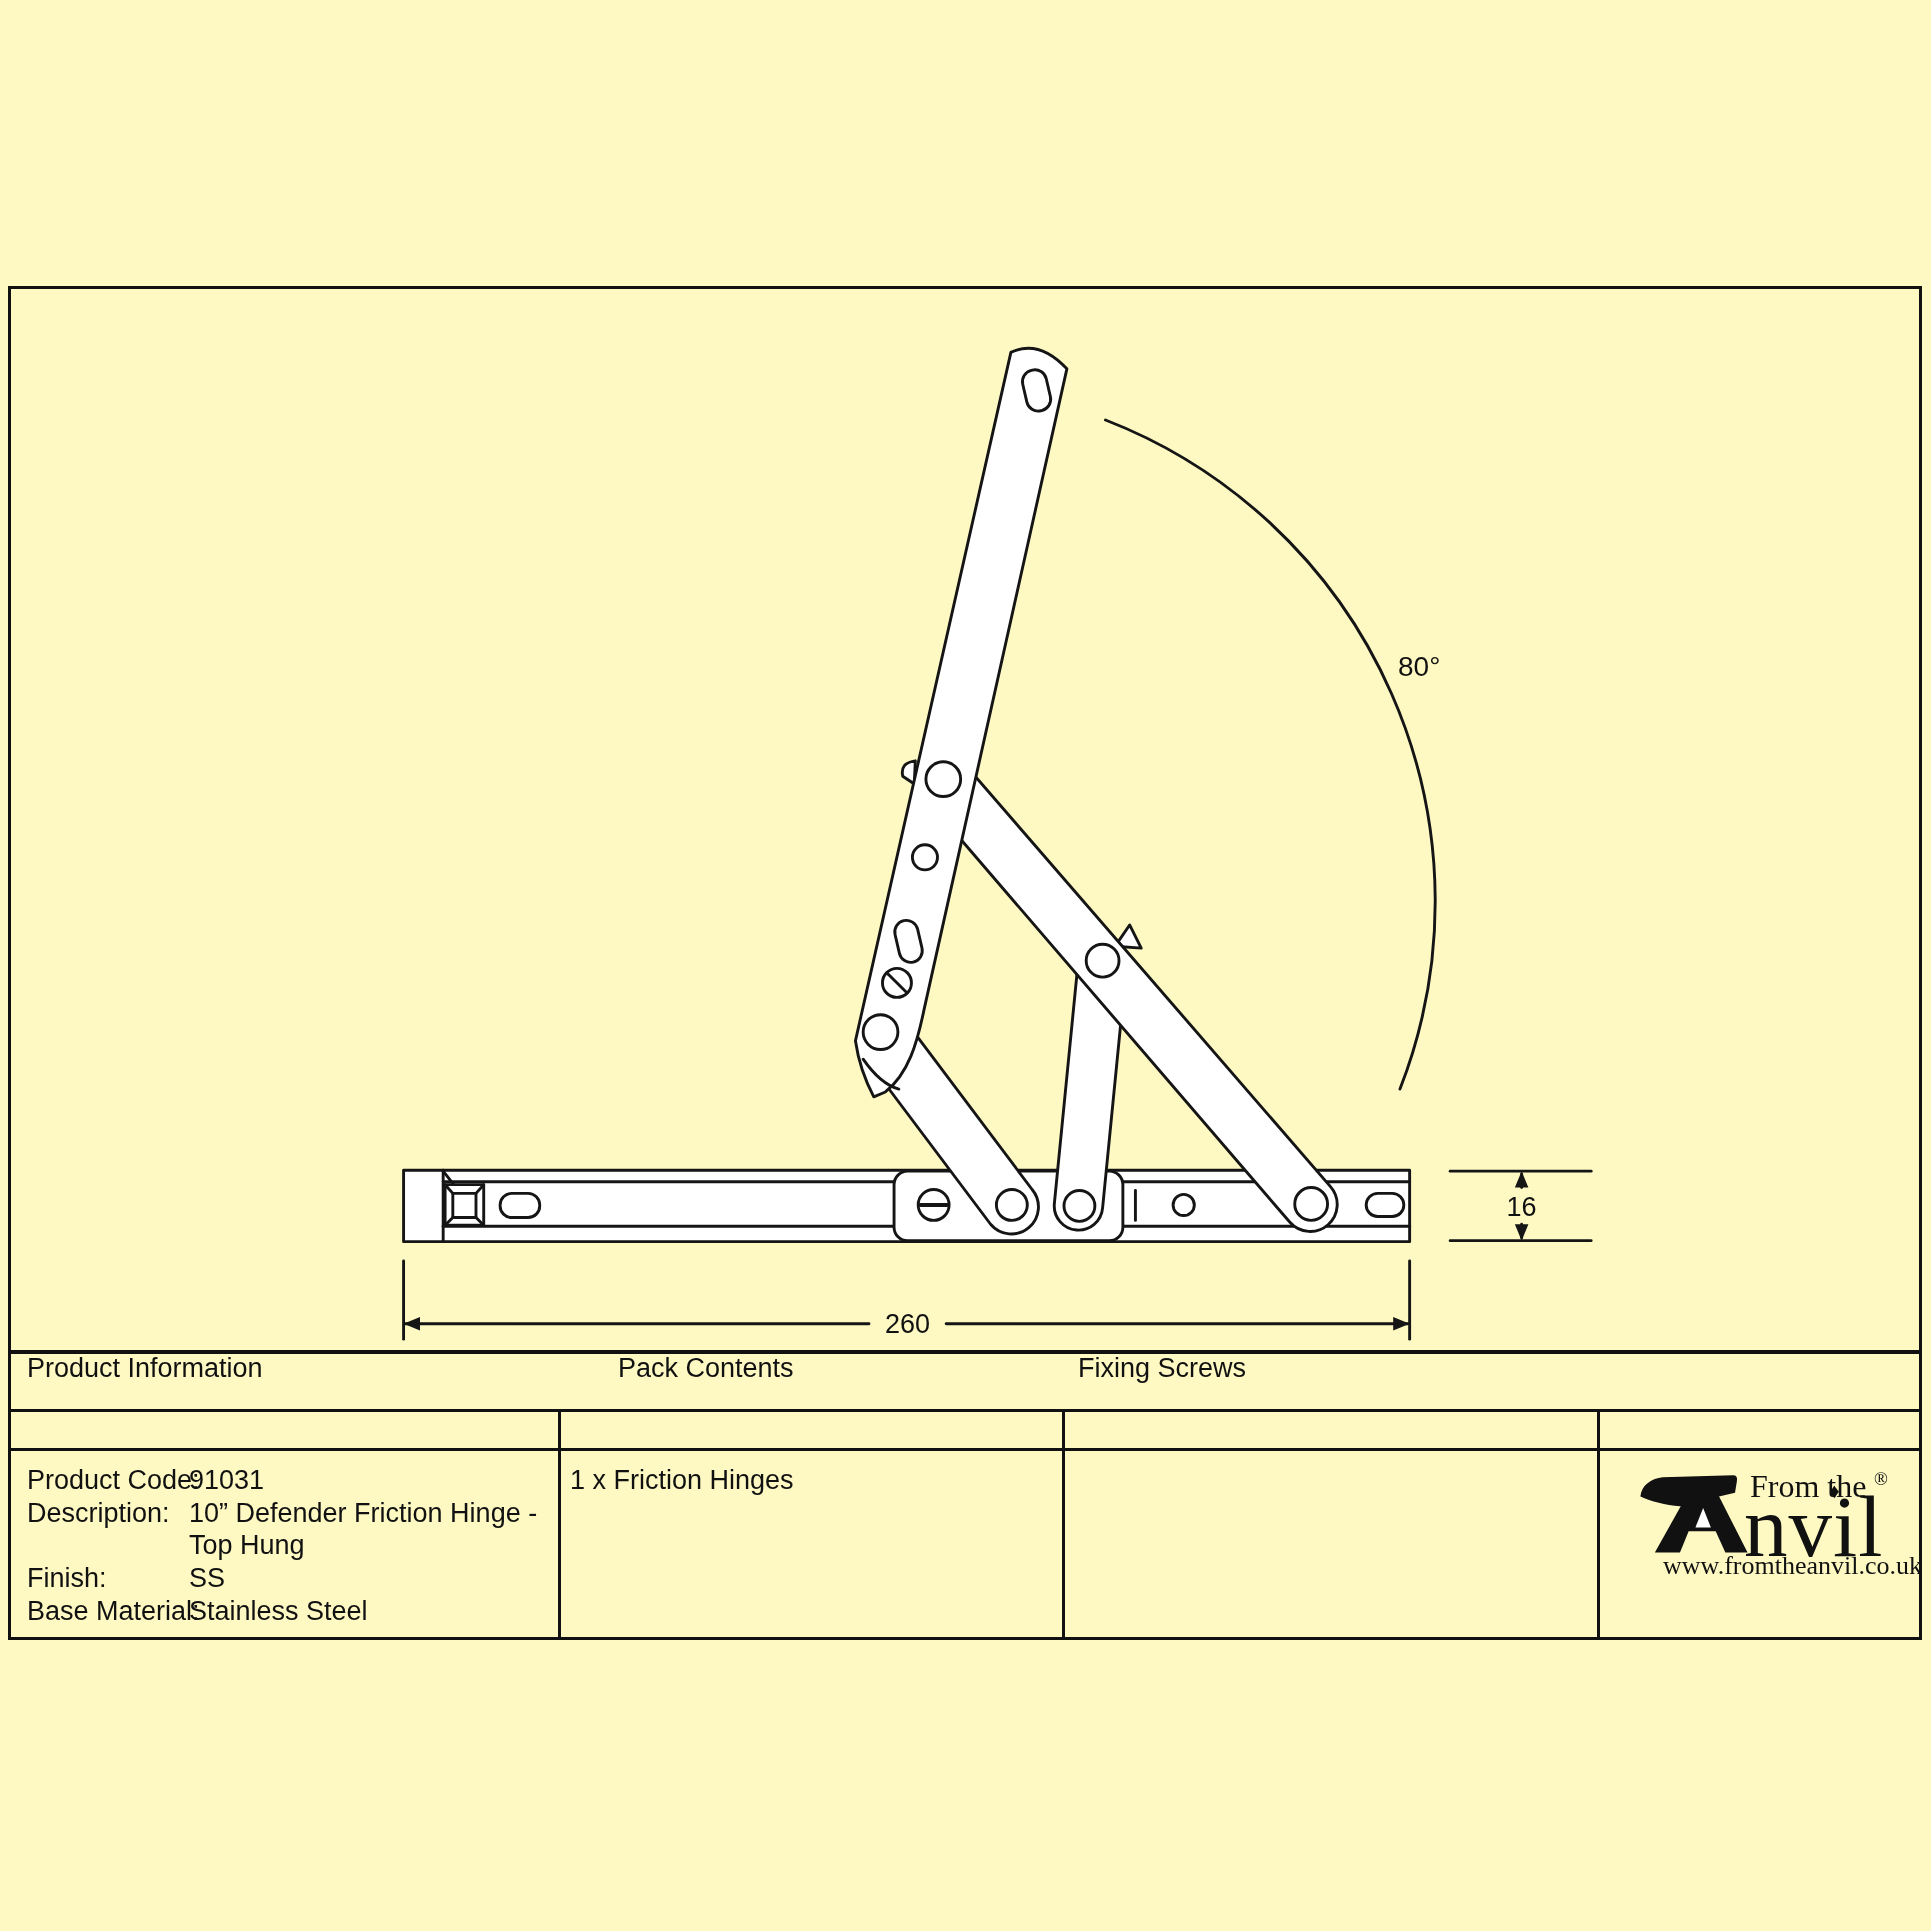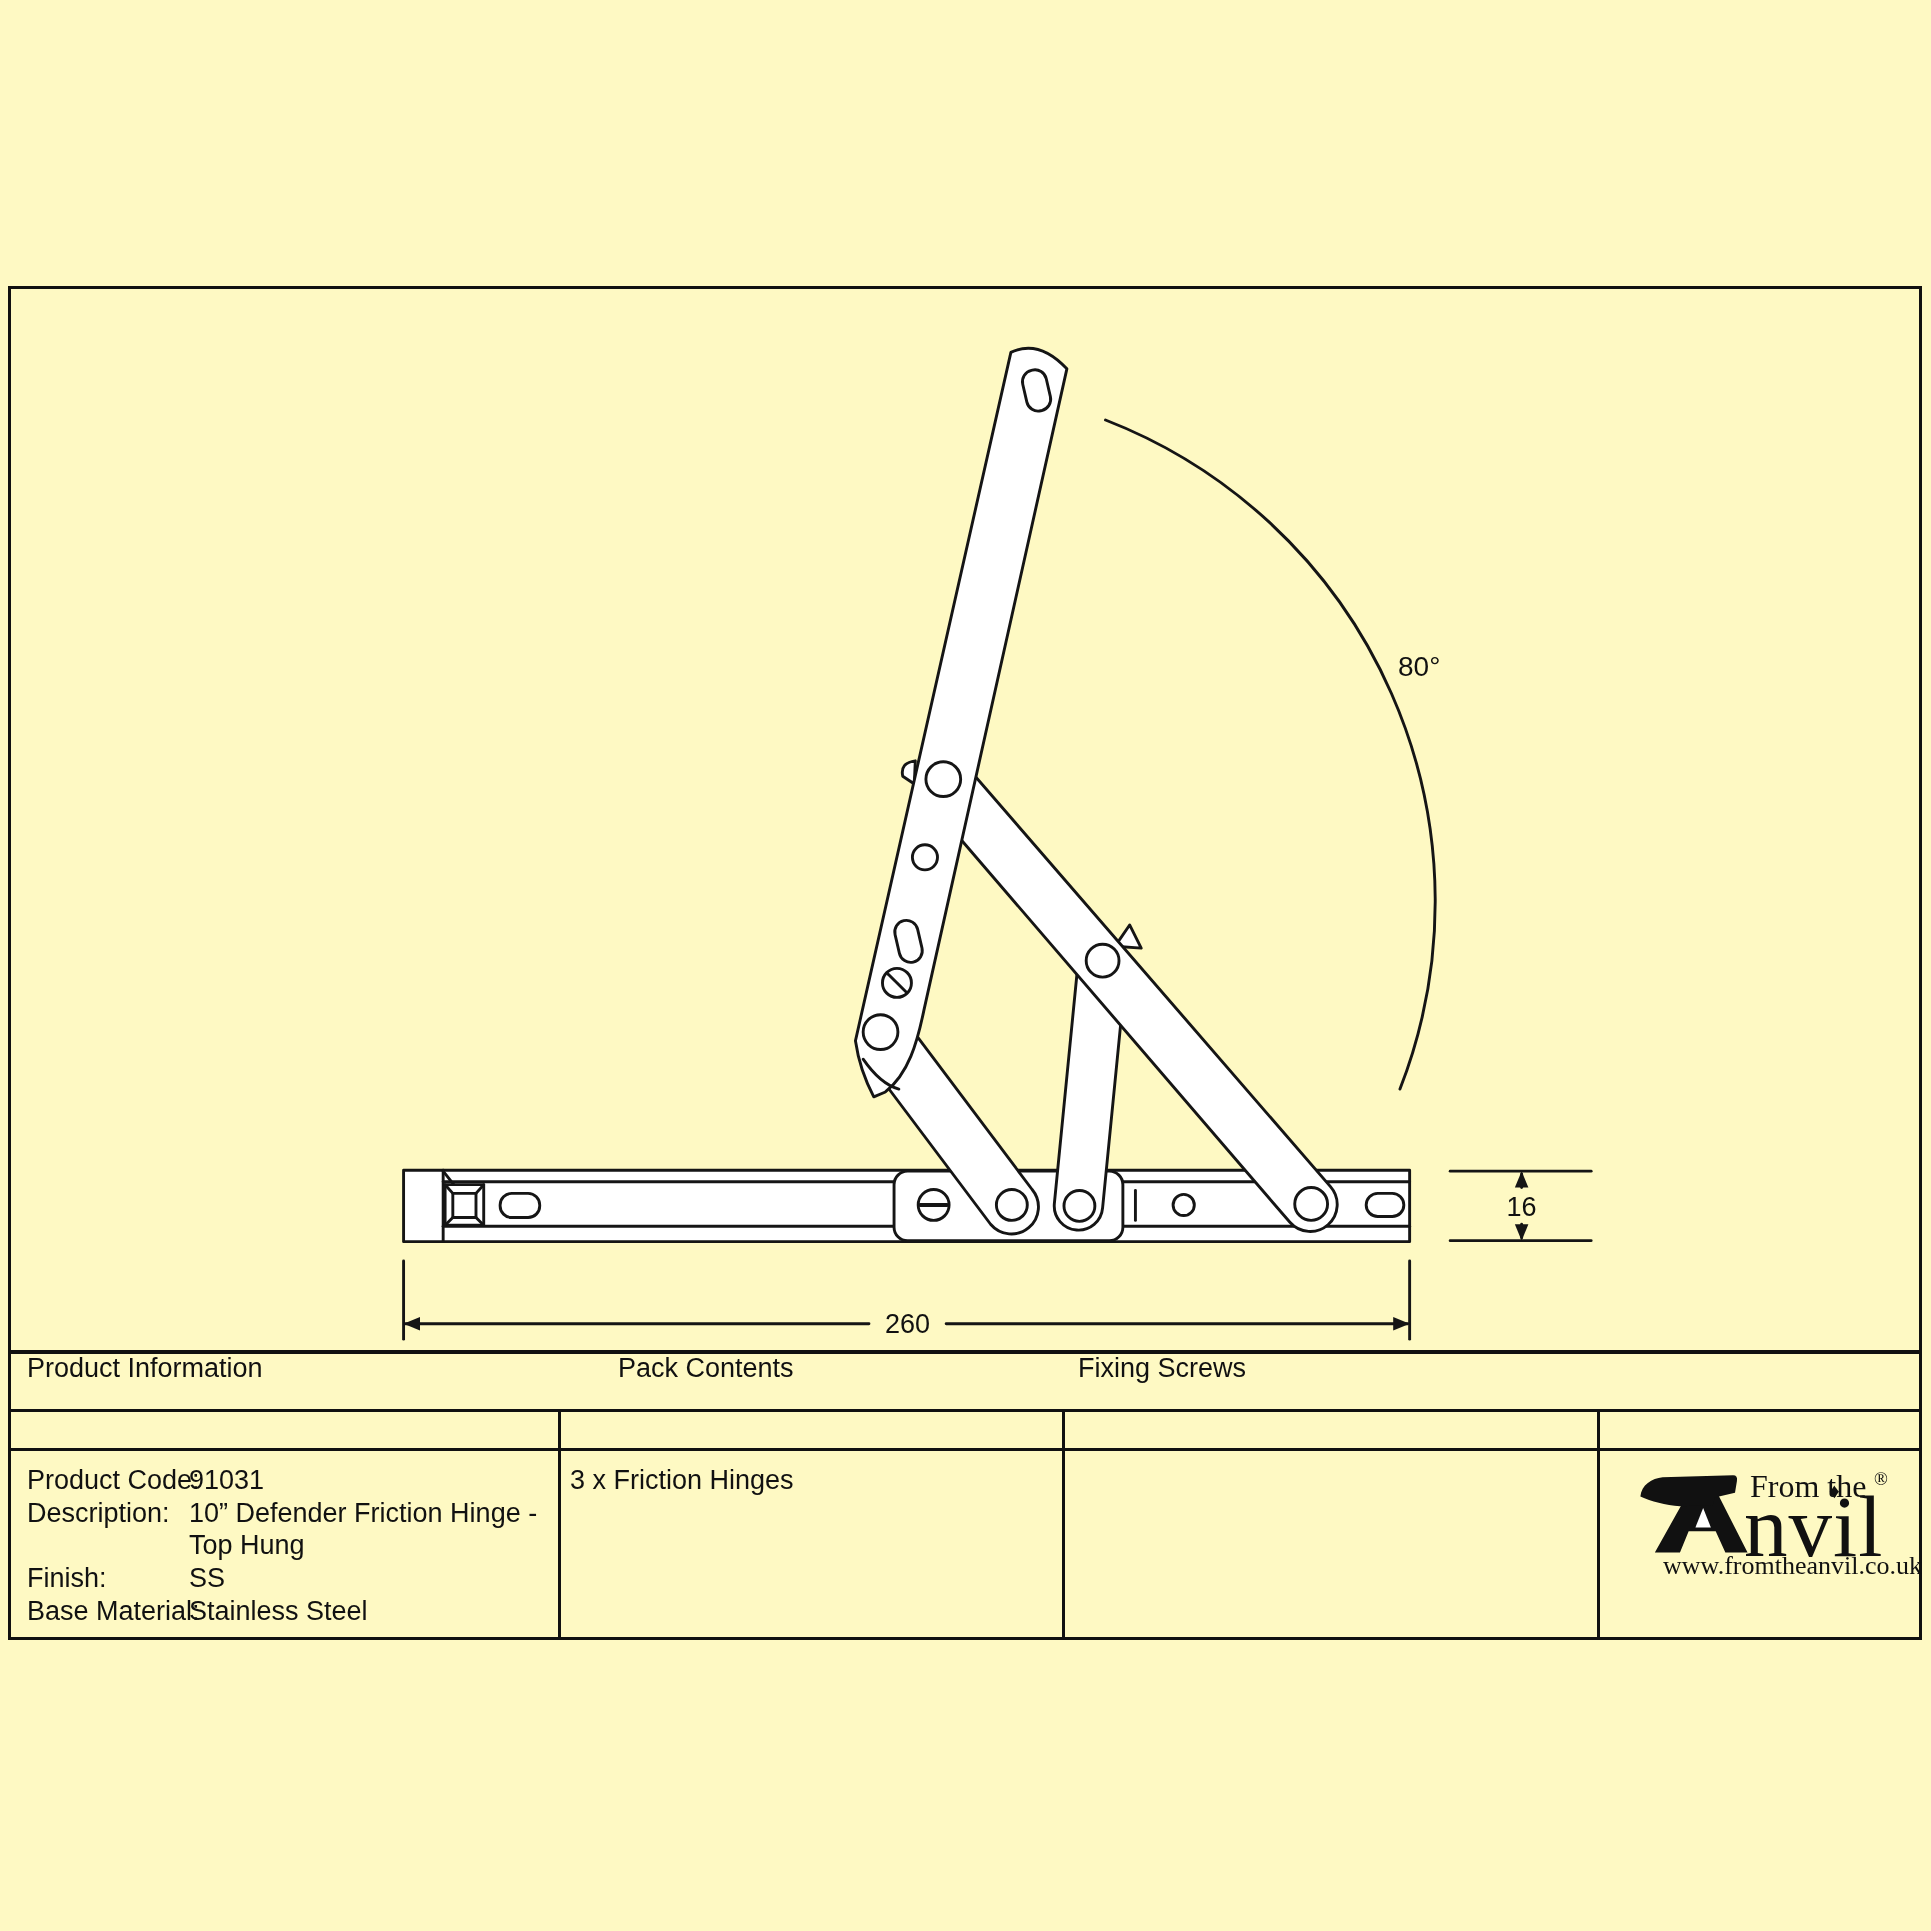--- a/index.html
+++ b/index.html
@@ -138,21 +138,21 @@
   <div class="txt pi-label" style="top:1464px;">Product Code:</div>
   <div class="txt pi-value" style="top:1464px;">91031</div>
   <div class="txt pi-label" style="top:1497px;">Description:</div>
   <div class="txt pi-value" style="top:1497px;">10” Defender Friction Hinge -</div>
   <div class="txt pi-value" style="top:1529px;">Top Hung</div>
   <div class="txt pi-label" style="top:1562px;">Finish:</div>
   <div class="txt pi-value" style="top:1562px;">SS</div>
   <div class="txt pi-label" style="top:1595px;">Base Material:</div>
   <div class="txt pi-value" style="top:1595px;text-align:right;">Stainless Steel</div>
 
-  <div class="txt" style="left:570px;top:1464px;">3 x Friction Hinges</div>
+  <div class="txt" style="left:570px;top:1464px;">1 x Friction Hinges</div>
 
   <div class="txt" style="left:1078px;top:1464px;"></div>
 
   <div class="logo-tagline">From the</div>
   <div class="logo-diamond">♦</div>
   <div class="logo-brand">nvil</div>
   <div class="logo-reg">®</div>
   <div class="logo-url">www.fromtheanvil.co.uk</div>
 
 </div>

